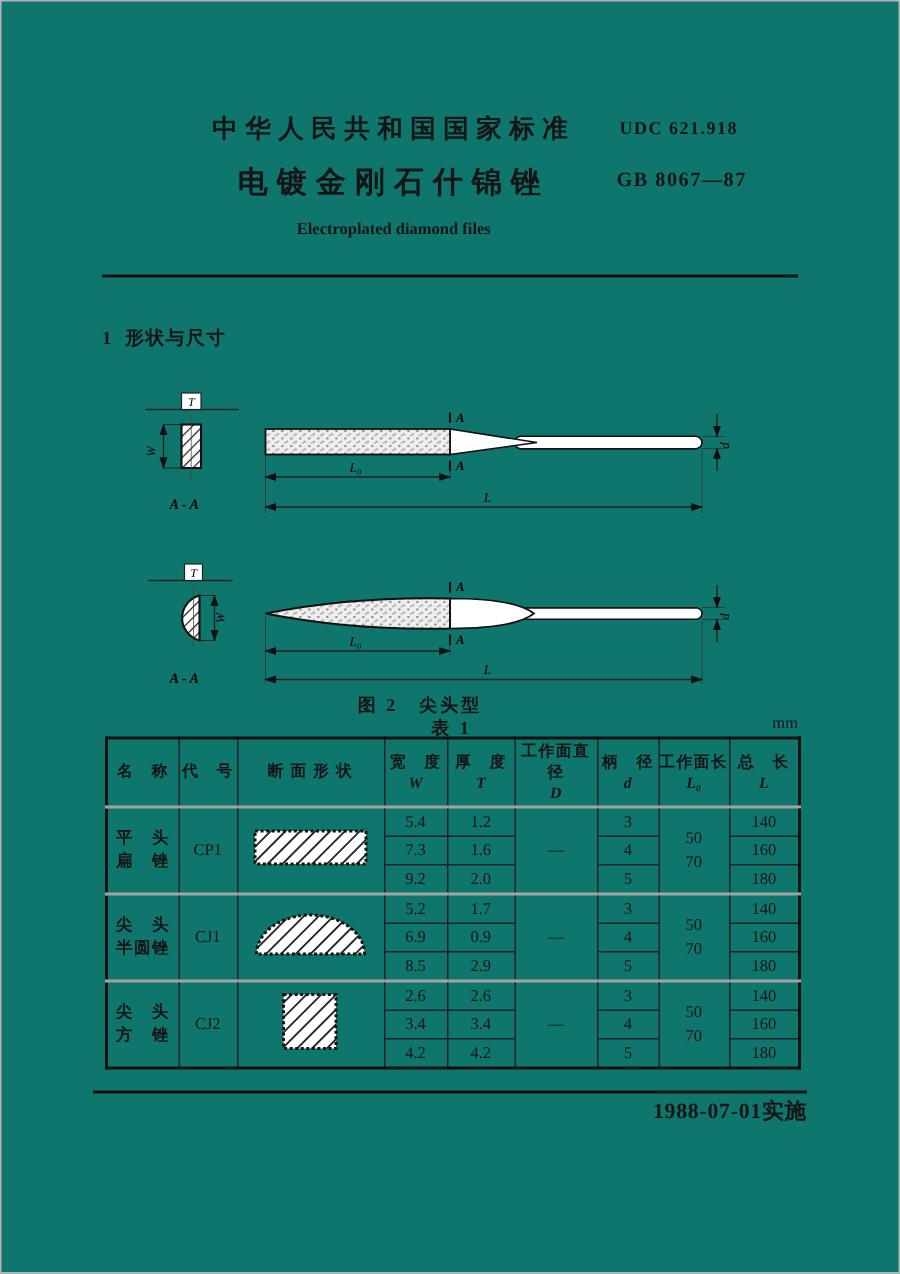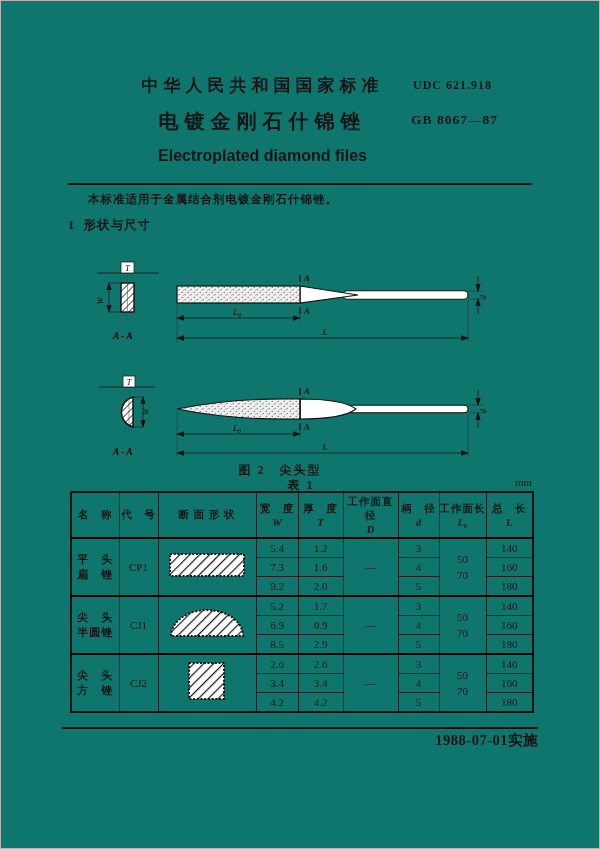--- a/index.html
+++ b/index.html
@@ -6,39 +6,39 @@
   .page{
     position:relative;width:600px;height:849px;background:#0f766e;
     margin:0 auto;overflow:hidden;
     box-shadow:inset 0 0 0 1px #b5b5b5;
     font-family:"Liberation Serif","DejaVu Serif",serif;color:#151515;
   }
   .abs{position:absolute;}
   .hdr-left{left:60px;width:405px;text-align:center;}
   .std-name{top:74px;font-size:17px;font-weight:bold;letter-spacing:5px;}
   .title-zh{top:108px;font-size:20px;font-weight:bold;letter-spacing:6px;}
-  .title-en{top:147px;font-size:16px;font-weight:bold;font-family:Liberation Sans, sans-serif;text-align:center;}
+  .title-en{top:147px;font-size:11px;font-weight:bold;font-family:Liberation Serif, serif;text-align:center;}
   .udc{left:413px;top:78px;font-size:12px;font-weight:bold;letter-spacing:1px;}
   .gbno{left:411px;top:112px;font-size:13.5px;font-weight:bold;letter-spacing:1px;}
   .rule{background:#111;height:2px;}
   .para{font-size:11.5px;font-weight:600;letter-spacing:1px;}
   .sec-head{font-size:12.5px;font-weight:bold;letter-spacing:1px;}
   .fig-caption{font-size:12px;font-weight:bold;letter-spacing:2px;text-align:center;}
   .tbl-caption{font-size:12px;font-weight:bold;letter-spacing:2px;text-align:center;}
   .unit{font-size:11px;text-align:right;font-family:"Liberation Serif",serif;}
   table.t1{border-collapse:collapse;table-layout:fixed;width:462px;border:2px solid #111;}
   table.t1 td,table.t1 th{border:1px solid #222;padding:0;text-align:center;vertical-align:middle;overflow:hidden;}
   table.t1 th{height:44px;font-weight:bold;}
   .th-label{font-size:10.5px;letter-spacing:1px;line-height:14px;}
   .th-sym{font-size:10.5px;font-style:italic;font-family:"Liberation Serif",serif;line-height:13px;font-weight:bold;}
   .num{font-size:11px;height:18px;line-height:18px;font-family:"Liberation Serif",serif;}
   .name-cell div{font-size:11px;font-weight:bold;line-height:15px;letter-spacing:1px;}
   .code-cell{font-size:11px;font-family:"Liberation Serif",serif;}
   .l0-cell div{font-size:11px;line-height:16px;}
-  tr.gstart td{border-top:2px solid #000000;}
+  tr.gstart td{border-top:2px solid #a3a3a3;}
   .dimtxt{font-style:italic;font-family:"Liberation Serif",serif;}
   .footer-left{font-size:12px;font-weight:bold;letter-spacing:0.5px;}
   .footer-right{font-size:14.5px;font-weight:bold;letter-spacing:0.5px;text-align:right;}
 </style>
 </head>
 <body>
 
 <svg width="0" height="0" style="position:absolute">
   <defs>
     <pattern id="hatch" patternUnits="userSpaceOnUse" width="7" height="7" patternTransform="rotate(45)">
@@ -63,21 +63,20 @@
 
 <div class="page">
 
   <div class="abs hdr-left std-name">中华人民共和国国家标准</div>
   <div class="abs udc">UDC  621.918</div>
   <div class="abs hdr-left title-zh">电镀金刚石什锦锉</div>
   <div class="abs gbno">GB 8067—87</div>
   <div class="abs hdr-left title-en">Electroplated diamond files</div>
   <div class="abs rule" style="left:68px;top:183px;width:464px;"></div>
 
-  <div class="abs para" style="left:88px;top:192px;">本标准适用于金属结合剂电镀金刚石什锦锉。</div>
   <div class="abs sec-head" style="left:68px;top:217px;">
     <span>1</span>&nbsp;&nbsp;<span>形状与尺寸</span>
   </div>
 
   <svg class="abs" style="left:85px;top:256px;" width="460" height="90" viewBox="0 0 460 90">
 
     <line x1="12" y1="17" x2="74" y2="17" stroke="#222" stroke-width="1"></line>
     <rect x="36" y="6" width="13" height="11" fill="#fff" stroke="#222" stroke-width="0.8"></rect>
     <text x="42.5" y="14.5" font-size="8" class="dimtxt" text-anchor="middle">T</text>
     <rect x="36" y="27" width="13" height="29" fill="url(#hatchS)" stroke="#111" stroke-width="1.4"></rect>

